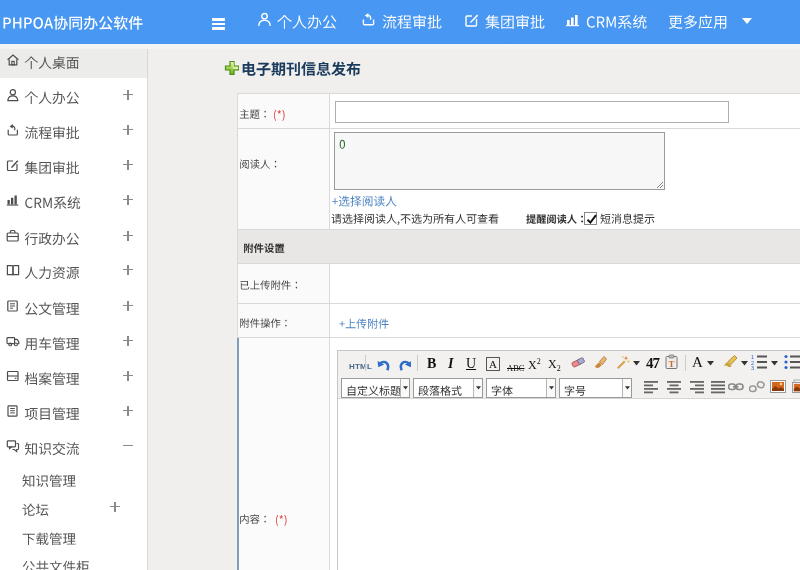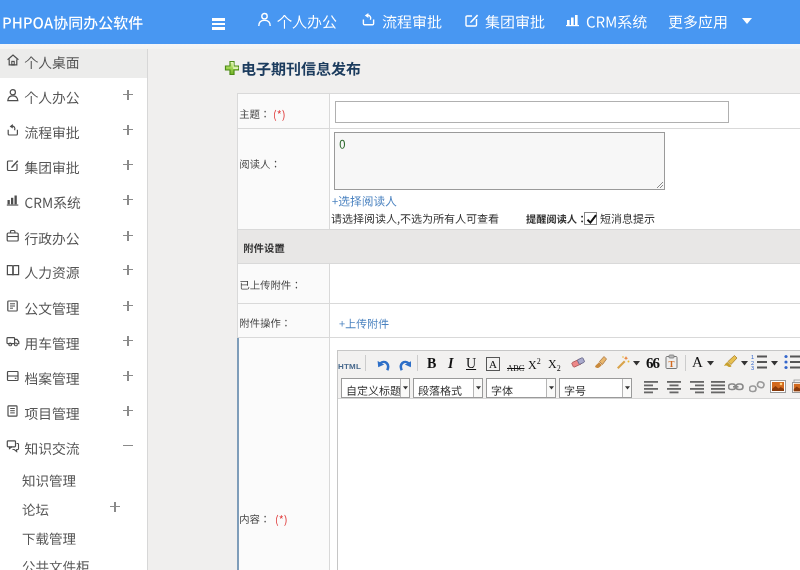--- a/index.html
+++ b/index.html
@@ -372,21 +372,21 @@
       </svg>
     </span>
 <span class="abs" style="left:37px;top:417px">
       <svg width="13" height="16" viewBox="0 -12.8 13 15.9" style="display:block;overflow:visible">
         <path d="M2.6 2.2 3.2 1.9C2.3 0.3 1.8 -1.6 1.8 -3.4C1.8 -5.3 2.3 -7.1 3.2 -8.7L2.6 -9C1.6 -7.3 1 -5.6 1 -3.4C1 -1.3 1.6 0.5 2.6 2.2Z M5.4 -5.2 6.3 -6.2 7.2 -5.2 7.6 -5.5 6.9 -6.7 8.1 -7.2 7.9 -7.7 6.7 -7.4 6.6 -8.8H6L5.9 -7.4L4.6 -7.7L4.4 -7.2L5.6 -6.7L4.9 -5.5Z M9.9 2.2C11 0.5 11.6 -1.3 11.6 -3.4C11.6 -5.6 11 -7.3 9.9 -9L9.3 -8.7C10.3 -7.1 10.7 -5.3 10.7 -3.4C10.7 -1.6 10.3 0.3 9.3 1.9Z" fill="#e03e3e"></path>
       </svg>
     </span>
 </div>
 <div class="abs" style="left:337px;top:350px;width:623px;height:220px;border:1px solid #c6c6c6;border-bottom:none;background:#fff">
 <div class="abs" style="left:0;top:0;width:621px;height:48px;background:#f2f1f0;border-bottom:1px solid #d5d5d5"></div>
-<span class="abs" style="left:0;top:4px;width:22px;height:12px"><span style="font-family:'Liberation Sans';font-size:8px;font-weight:bold;color:#47688c;letter-spacing:0.2px">HTML</span></span>
+<span class="abs" style="left:11px;top:4px;width:22px;height:12px"><span style="font-family:'Liberation Sans';font-size:8px;font-weight:bold;color:#47688c;letter-spacing:0.2px">HTML</span></span>
 <span class="abs" style="left:27px;top:4px;width:1px;height:16px;background:#ccc"></span>
 <span class="abs" style="left:38px;top:6px;width:16px;height:16px">
       <svg width="14" height="15" viewBox="0 0 14 15" style="display:block;">
         <path d="M11.3 13.2 C12.6 10.2 12.4 7.6 10.6 6 C8.9 4.5 6.1 4.6 4.4 6.3" fill="none" stroke="#2d6fc8" stroke-width="2.5"></path>
         <path d="M1.6 4 L2.2 10.3 L8.2 7.6 z" fill="#2d6fc8"></path>
       </svg>
     </span>
 <span class="abs" style="left:59px;top:6px;width:16px;height:16px">
       <svg width="14" height="15" viewBox="0 0 14 15" style="display:block;">
         <path d="M4.7 13.2 C3.4 10.2 3.6 7.6 5.4 6 C7.1 4.5 9.9 4.6 11.6 6.3" fill="none" stroke="#2d6fc8" stroke-width="2.5"></path>
@@ -419,21 +419,21 @@
         <path d="M11 2 l0.6 1.6 L13.2 4.2 l-1.6.6 L11 6.4 l-.6-1.6 L8.8 4.2 l1.6-.6z" fill="#e87a2c"></path>
         <circle cx="13.5" cy="7.5" r="1" fill="#e8b62c"></circle>
         <circle cx="8" cy="3" r="0.8" fill="#e8b62c"></circle>
       </svg>
     </span>
 <span class="abs" style="left:295px;top:10px;width:7px;height:5px">
       <svg width="7" height="5" viewBox="0 0 7 5" style="display:block;">
         <path d="M0 0 h7 l-3.5 4.5z" fill="#333"></path>
       </svg>
     </span>
-<span class="abs" style="left:308px;top:3px;width:16px;height:16px"><span style="font-family:'Liberation Serif';font-size:14px;line-height:16px;color:#111;font-weight:bold;font-size:15px;letter-spacing:-1px">66</span></span>
+<span class="abs" style="left:308px;top:3px;width:16px;height:16px"><span style="font-family:'Liberation Serif';font-size:14px;line-height:16px;color:#111;font-weight:bold;font-size:15px;letter-spacing:-1px">47</span></span>
 <span class="abs" style="left:326px;top:3px;width:16px;height:16px">
       <svg width="15" height="16" viewBox="0 0 15 16" style="display:block;">
         <rect x="2" y="2.5" width="11" height="12" rx="1" fill="#eee" stroke="#777" stroke-width="1"></rect>
         <rect x="5" y="1" width="5" height="3" rx="0.8" fill="#bbb" stroke="#777" stroke-width="0.8"></rect>
         <text x="7.5" y="12.5" font-family="Liberation Serif" font-size="9" font-weight="bold" fill="#d2691e" text-anchor="middle">T</text>
       </svg>
     </span>
 <span class="abs" style="left:347px;top:4px;width:1px;height:16px;background:#ccc"></span>
 <span class="abs" style="left:354px;top:2px;width:16px;height:16px"><span style="font-family:'Liberation Serif';font-size:14px;line-height:16px;color:#111;font-size:15px">A</span></span>
 <span class="abs" style="left:369px;top:10px;width:7px;height:5px">

